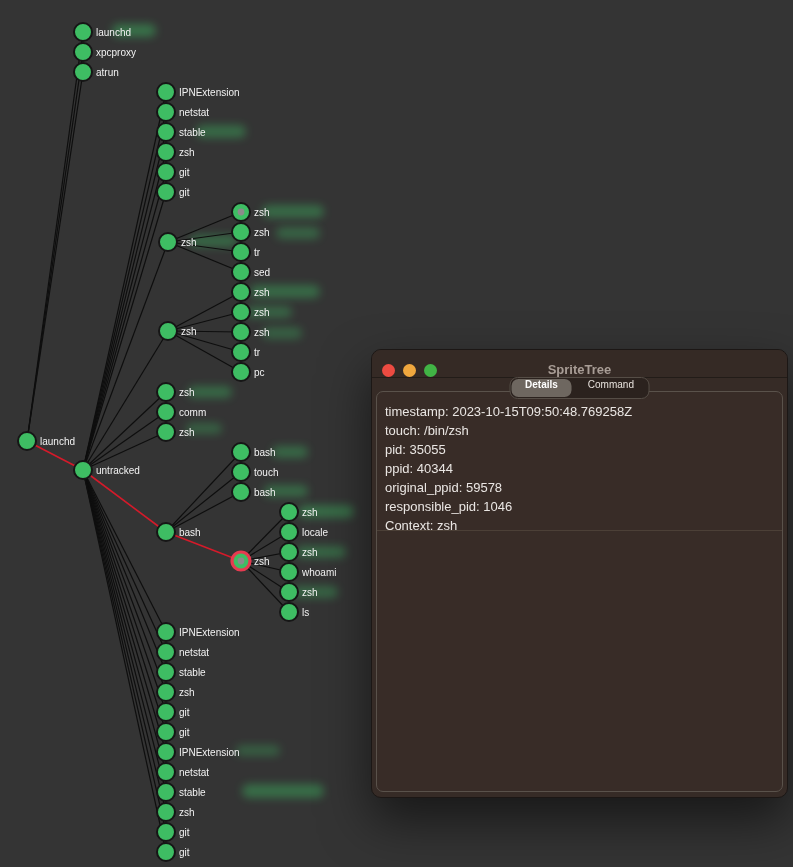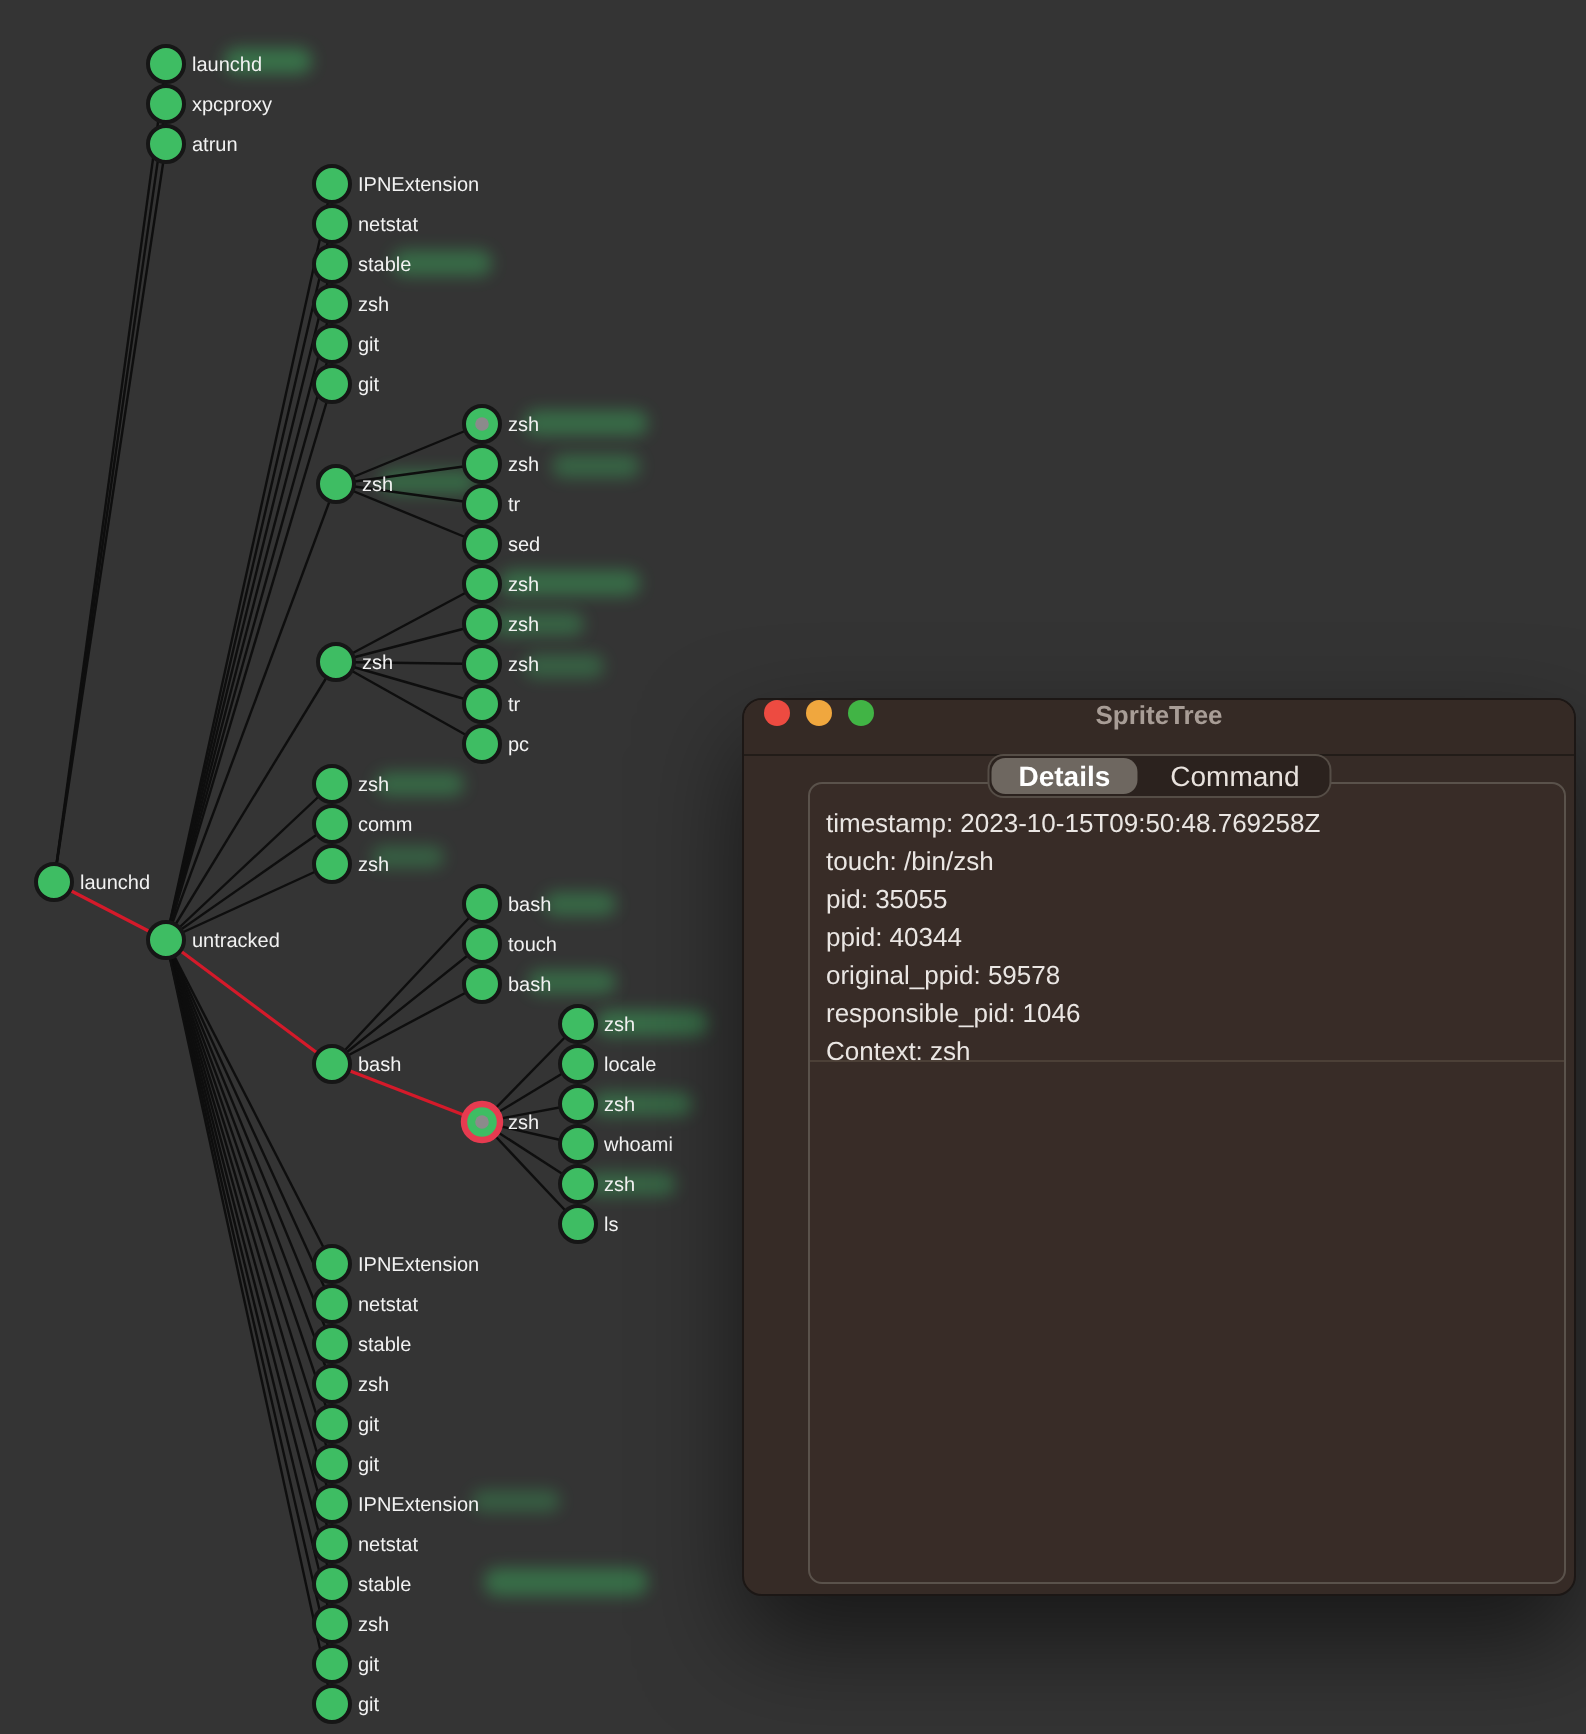--- a/index.html
+++ b/index.html
@@ -20,43 +20,43 @@
   }
   #tree-svg{position:absolute;left:0;top:0;}
   .app-window{
     position:absolute;left:371px;top:349px;width:417px;height:449px;
     background:var(--window-bg);border:1px solid #1c1715;border-radius:10px;
     box-shadow:0 22px 50px rgba(0,0,0,.55);
   }
   .titlebar{
     position:absolute;left:0;top:0;right:0;height:28px;
     background:var(--titlebar-bg);border-bottom:1px solid #221c18;
-    border-radius:9px 9px 0 0;display:flex;align-items:flex-start;padding-left:10px;
+    border-radius:9px 9px 0 0;display:flex;align-items:flex-end;padding-left:10px;
   }
   .traffic{display:flex;gap:8px;}
   .light{width:13px;height:13px;border-radius:50%;display:inline-block;}
   .light.red{background:var(--traffic-red);}
   .light.yellow{background:var(--traffic-yellow);}
   .light.green{background:var(--traffic-green);}
   .win-title{
     position:absolute;left:0;right:0;text-align:center;
     font-size:13px;font-weight:bold;color:var(--title-color);
   }
   .content-box{
     position:absolute;left:4px;right:4px;top:41px;bottom:5px;
-    background:var(--box-bg);border:1px solid var(--box-border);border-radius:7px;margin-left:28px;
+    background:var(--box-bg);border:1px solid var(--box-border);border-radius:7px;
   }
   .tabs{
     position:absolute;top:27px;left:50%;transform:translateX(-50%);
     display:flex;height:22px;border:1px solid var(--tab-border);
     background:var(--tab-bar-bg);border-radius:8px;z-index:3;align-items:stretch;
   }
   .tab{
-    display:flex;align-items:center;justify-content:center;
-    padding:0 14px;font-size:14px;color:#e8e2dd;border-radius:7px;margin:1px;
+    display:flex;align-items:flex-start;justify-content:center;
+    padding:0 14px;font-size:10px;color:#e8e2dd;border-radius:7px;margin:1px;
     cursor:default;white-space:nowrap;
   }
   .tab.selected{background:var(--tab-selected-bg);color:#ffffff;font-weight:bold;}
   .details-pane{
     position:absolute;left:8px;right:8px;top:10px;
     font-size:13px;line-height:19px;color:var(--text-color);
   }
   .detail-line{white-space:nowrap;}
   .content-divider{
     position:absolute;left:0;right:0;top:138px;height:1px;

